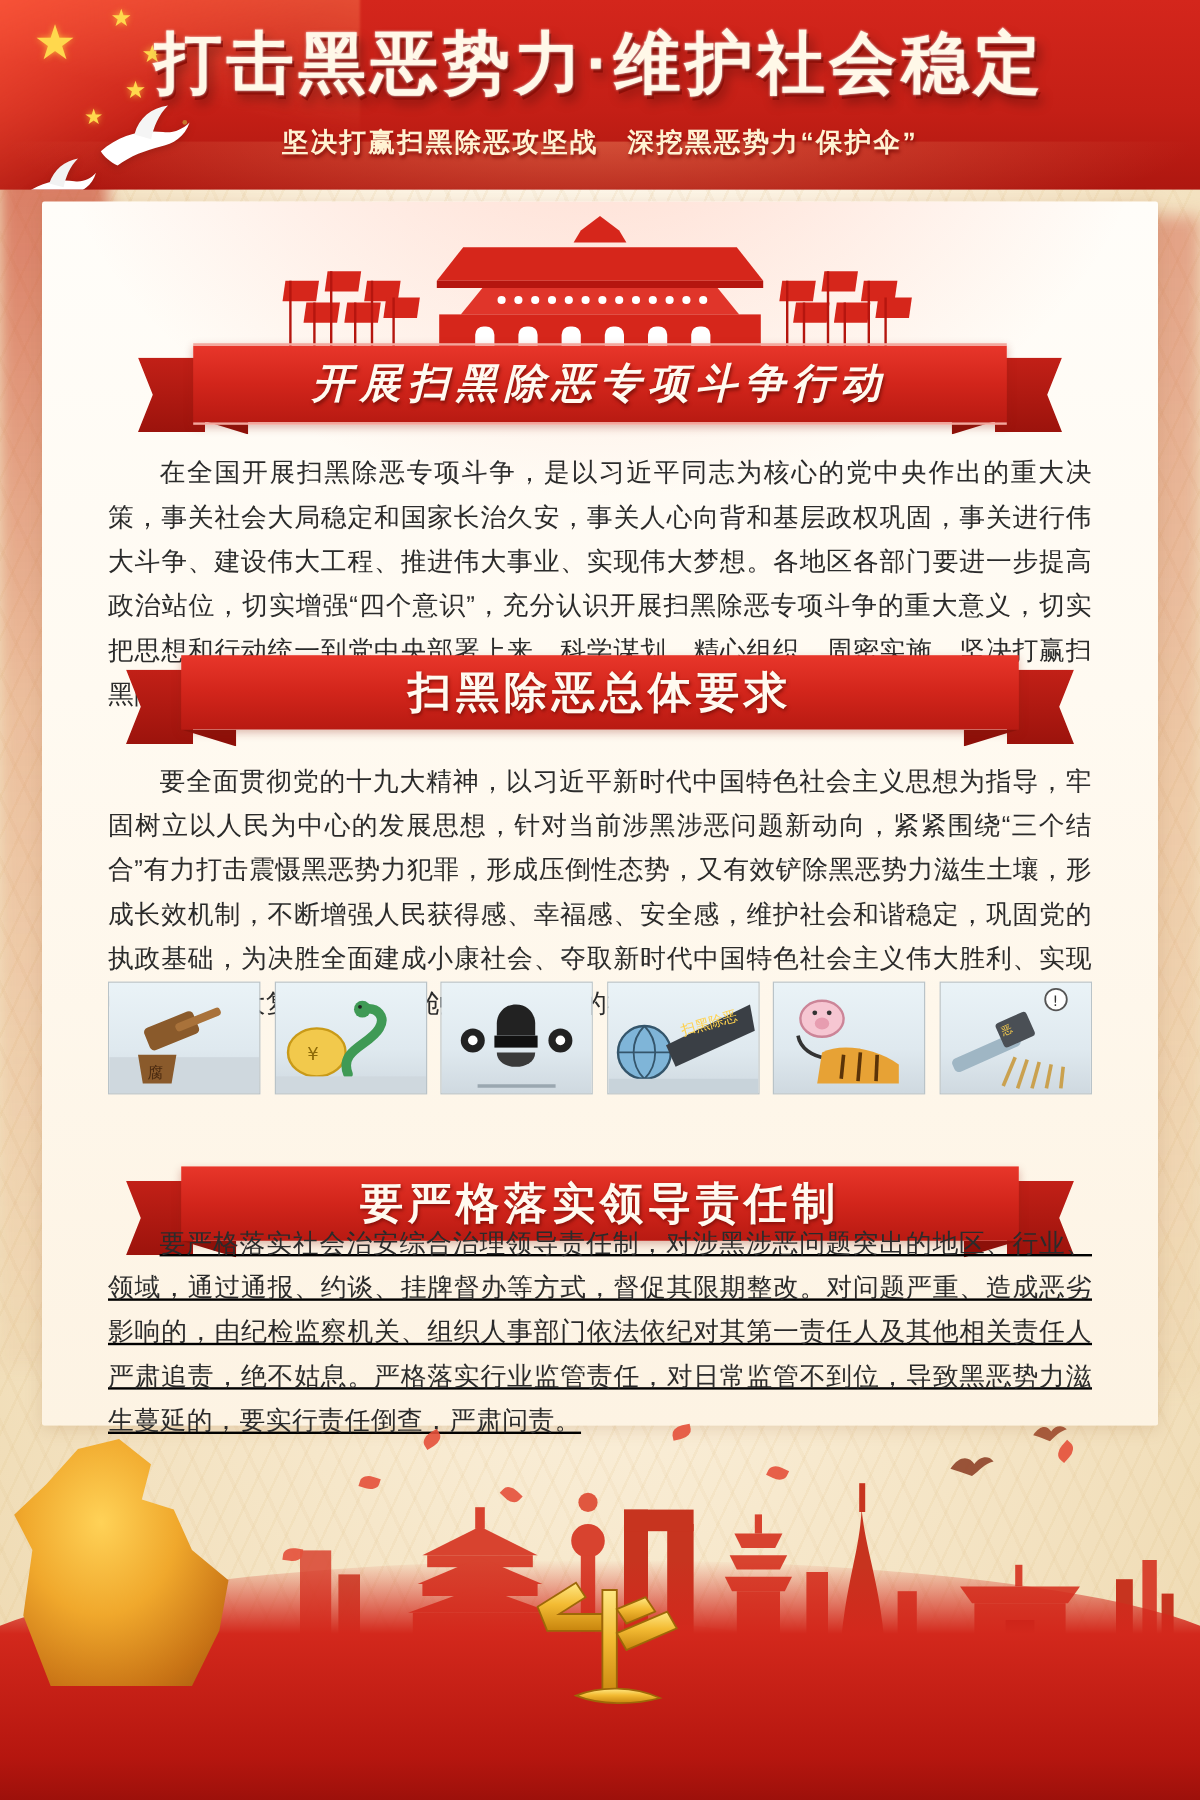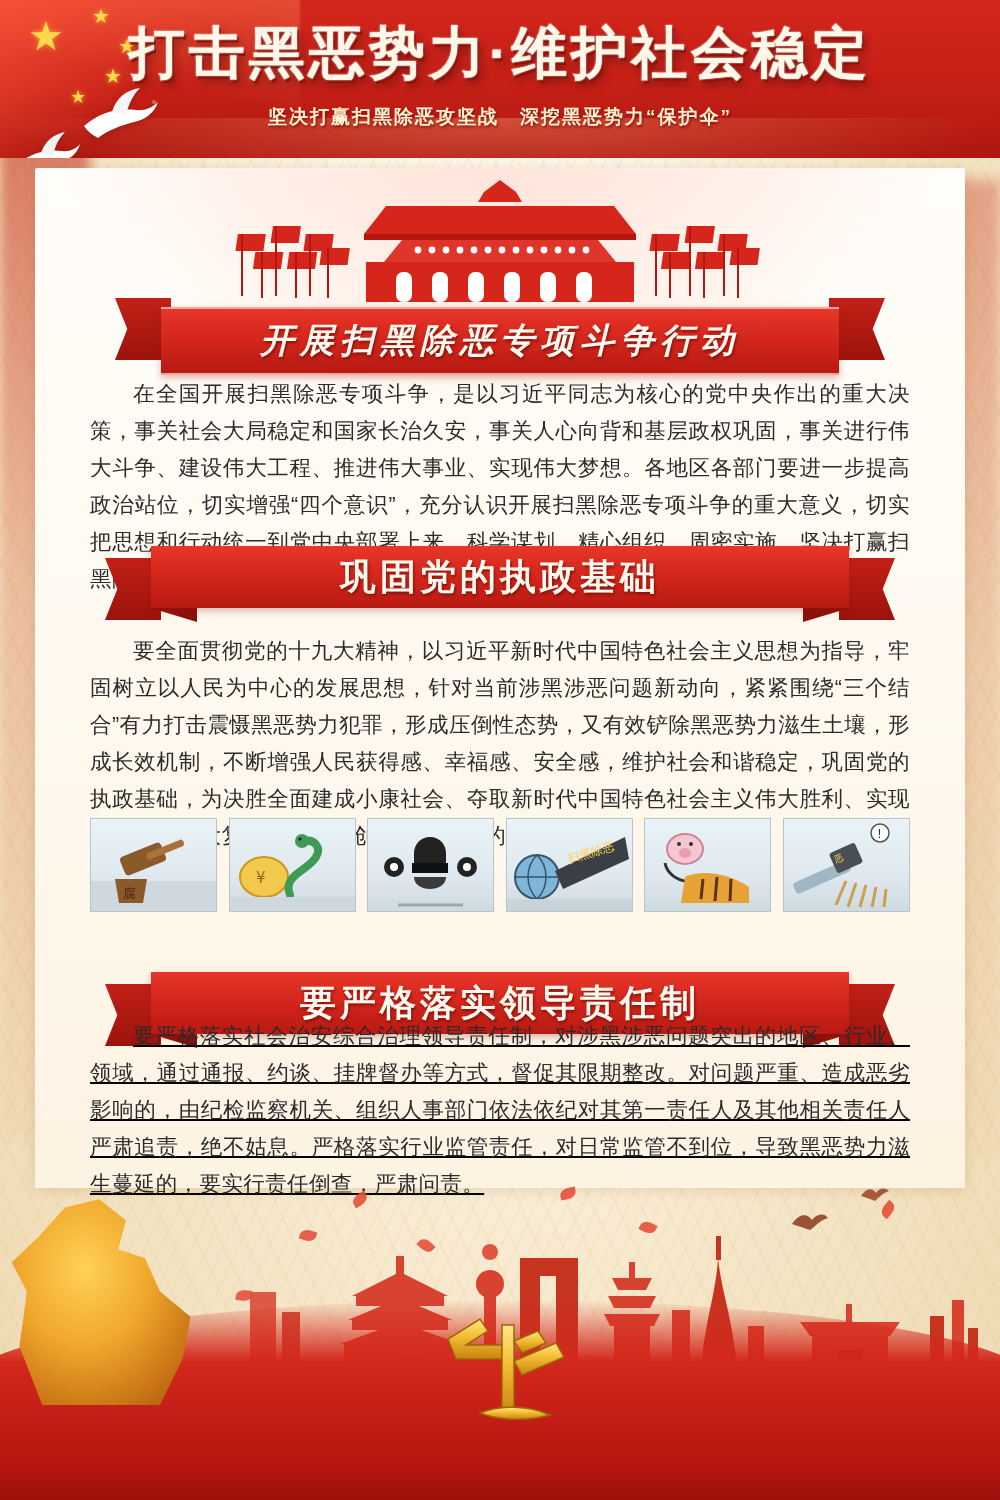--- a/index.html
+++ b/index.html
@@ -96,21 +96,21 @@
     color: #fff8e8;
     text-shadow:
       0 0 2px #fff,
       2px 3px 0 #8d0f08,
       4px 6px 10px rgba(0,0,0,.35);
     margin: 0;
     white-space: nowrap;
   }
   .sub-title {
     margin: 12px 0 0 0;
-    font-size: 19px;
+    font-size: 22px;
     font-weight: bold;
     letter-spacing: 2px;
     color: #fff2d2;
     text-shadow: 1px 2px 3px rgba(120,10,5,.8);
     white-space: nowrap;
   }
   .dove {
     position: absolute;
     z-index: 4;
     color: #fff;
@@ -190,21 +190,20 @@
     letter-spacing: 4px;
     color: #fffaf0;
     text-shadow: 1px 2px 3px rgba(110,12,6,.75);
     white-space: nowrap;
   }
   .ribbon.headline { width: 770px; height: 78px; }
   .ribbon.headline .body {
     height: 64px;
     border-top: 2px solid #f3a69c;
     border-bottom: 2px solid #f3a69c;
-    margin-top: 21px;
   }
   .ribbon.headline .text {
     font-size: 34px;
     letter-spacing: 6px;
     font-style: italic;
   }
 
   
   .para {
     width: 820px;
@@ -416,21 +415,21 @@
       <p class="para">在全国开展扫黑除恶专项斗争，是以习近平同志为核心的党中央作出的重大决策，事关社会大局稳定和国家长治久安，事关人心向背和基层政权巩固，事关进行伟大斗争、建设伟大工程、推进伟大事业、实现伟大梦想。各地区各部门要进一步提高政治站位，切实增强“四个意识”，充分认识开展扫黑除恶专项斗争的重大意义，切实把思想和行动统一到党中央部署上来，科学谋划、精心组织、周密实施，坚决打赢扫黑除恶专项斗争这场攻坚仗。</p>
     </div>
 
     <div style="position:absolute; left:0; right:0; top:378px;">
       <div class="ribbon">
         <div class="tail left"></div>
         <div class="tail right"></div>
         <div class="fold left"></div>
         <div class="fold right"></div>
         <div class="body">
-          <span class="text">巩固党的执政基础</span>
+          <span class="text">扫黑除恶总体要求</span>
         </div>
       </div>
     </div>
 
     <div style="position:absolute; left:0; right:0; top:465px;">
       <p class="para">要全面贯彻党的十九大精神，以习近平新时代中国特色社会主义思想为指导，牢固树立以人民为中心的发展思想，针对当前涉黑涉恶问题新动向，紧紧围绕“三个结合”有力打击震慑黑恶势力犯罪，形成压倒性态势，又有效铲除黑恶势力滋生土壤，形成长效机制，不断增强人民获得感、幸福感、安全感，维护社会和谐稳定，巩固党的执政基础，为决胜全面建成小康社会、夺取新时代中国特色社会主义伟大胜利、实现中华民族伟大复兴的中国梦创造安全稳定的社会环境。</p>
     </div>
 
     <div style="position:absolute; left:0; right:0; top:650px;">
       <div class="cartoons">

